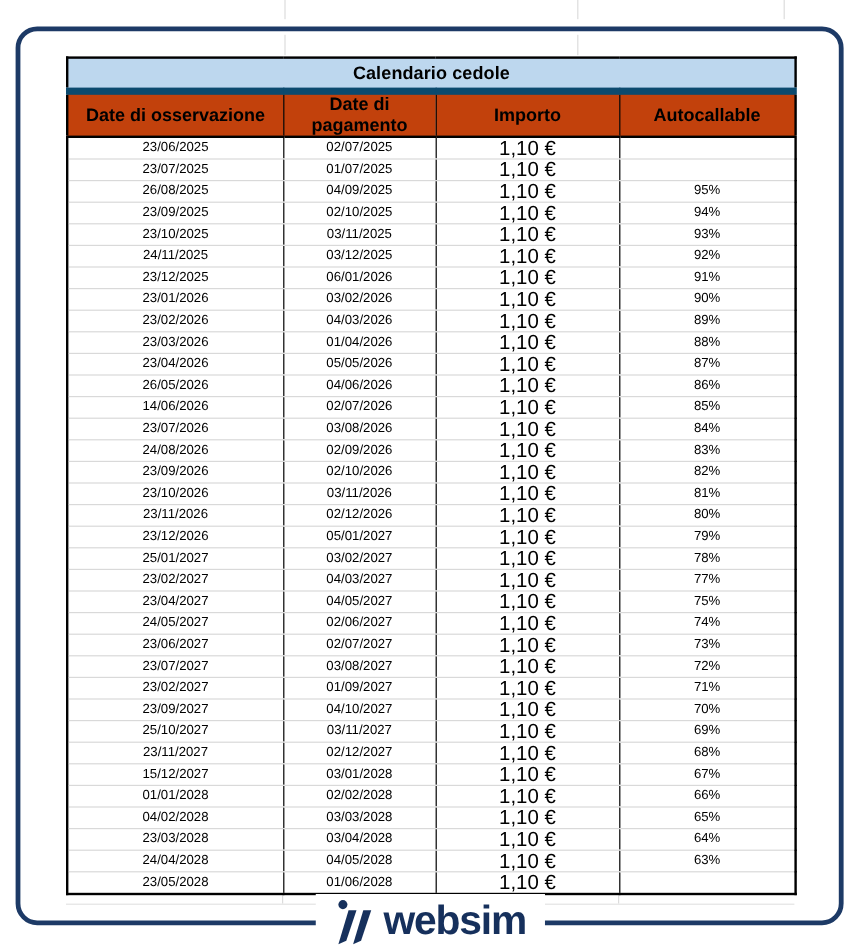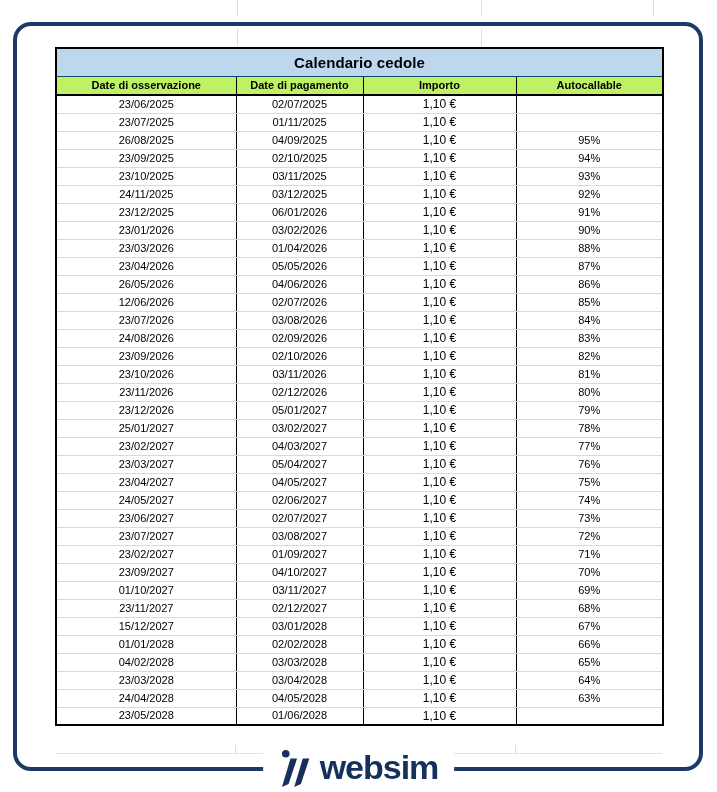--- a/index.html
+++ b/index.html
@@ -18,34 +18,34 @@
 
   
   table.cal { position:absolute; left:55px; top:47px; width:607px;
               border-collapse:collapse; table-layout:fixed;
               border:2px solid #000; }
   col.c0 { width:180px; } col.c1 { width:127px; }
   col.c2 { width:153px; } col.c3 { width:147px; }
 
   th.title-cell { height:28px; background:#bdd7ee; color:#000; font-size:15px;
                   font-weight:bold; text-align:center; vertical-align:middle;
-                  border-bottom:1px solid #0c4a6e; letter-spacing:0.1px; }
-  tr.head-row th { height:19px; font-size:11px; font-weight:bold; color:#000;
+                  border-bottom:6px solid #0c4a6e; letter-spacing:0.1px; }
+  tr.head-row th { height:19px; font-size:15px; font-weight:bold; color:#000;
                    text-align:center; vertical-align:middle;
                    border-bottom:2px solid #000; border-left:1px solid #000;
-                   background:#bef264; }
+                   background:#c2410c; }
   tr.head-row th:first-child { border-left:none; }
 
   tbody td { height:18px; font-size:11px; color:#000; text-align:center;
              vertical-align:middle; border-left:1px solid #000;
              border-bottom:1px solid #d9d9d9; padding:0; line-height:1;
              overflow:hidden; white-space:nowrap; }
   tbody td:first-child { border-left:none; }
   tbody tr:last-child td { border-bottom:none; }
-  tbody td.c2 { font-size:12px; }
+  tbody td.c2 { font-size:17px; }
 
   
   .logo-wrap { position:absolute; left:50%; top:745px; transform:translateX(-50%);
                height:46px; display:flex; align-items:center; gap:7px;
                background:#ffffff; padding:0 16px; }
   .logo-mark { display:block; }
   .logo-text { font-size:34px; font-weight:bold; letter-spacing:-1px;
                position:relative; top:-1px;text-align:center; }
 </style>
 </head>
@@ -85,21 +85,21 @@
     </thead>
     <tbody>
         <tr>
           <td class="c0">23/06/2025</td>
           <td class="c1">02/07/2025</td>
           <td class="c2">1,10 €</td>
           <td class="c3"></td>
         </tr>
         <tr>
           <td class="c0">23/07/2025</td>
-          <td class="c1">01/11/2025</td>
+          <td class="c1">01/07/2025</td>
           <td class="c2">1,10 €</td>
           <td class="c3"></td>
         </tr>
         <tr>
           <td class="c0">26/08/2025</td>
           <td class="c1">04/09/2025</td>
           <td class="c2">1,10 €</td>
           <td class="c3">95%</td>
         </tr>
         <tr>
@@ -126,39 +126,45 @@
           <td class="c2">1,10 €</td>
           <td class="c3">91%</td>
         </tr>
         <tr>
           <td class="c0">23/01/2026</td>
           <td class="c1">03/02/2026</td>
           <td class="c2">1,10 €</td>
           <td class="c3">90%</td>
         </tr>
         <tr>
+          <td class="c0">23/02/2026</td>
+          <td class="c1">04/03/2026</td>
+          <td class="c2">1,10 €</td>
+          <td class="c3">89%</td>
+        </tr>
+        <tr>
           <td class="c0">23/03/2026</td>
           <td class="c1">01/04/2026</td>
           <td class="c2">1,10 €</td>
           <td class="c3">88%</td>
         </tr>
         <tr>
           <td class="c0">23/04/2026</td>
           <td class="c1">05/05/2026</td>
           <td class="c2">1,10 €</td>
           <td class="c3">87%</td>
         </tr>
         <tr>
           <td class="c0">26/05/2026</td>
           <td class="c1">04/06/2026</td>
           <td class="c2">1,10 €</td>
           <td class="c3">86%</td>
         </tr>
         <tr>
-          <td class="c0">12/06/2026</td>
+          <td class="c0">14/06/2026</td>
           <td class="c1">02/07/2026</td>
           <td class="c2">1,10 €</td>
           <td class="c3">85%</td>
         </tr>
         <tr>
           <td class="c0">23/07/2026</td>
           <td class="c1">03/08/2026</td>
           <td class="c2">1,10 €</td>
           <td class="c3">84%</td>
         </tr>
@@ -198,26 +204,20 @@
           <td class="c2">1,10 €</td>
           <td class="c3">78%</td>
         </tr>
         <tr>
           <td class="c0">23/02/2027</td>
           <td class="c1">04/03/2027</td>
           <td class="c2">1,10 €</td>
           <td class="c3">77%</td>
         </tr>
         <tr>
-          <td class="c0">23/03/2027</td>
-          <td class="c1">05/04/2027</td>
-          <td class="c2">1,10 €</td>
-          <td class="c3">76%</td>
-        </tr>
-        <tr>
           <td class="c0">23/04/2027</td>
           <td class="c1">04/05/2027</td>
           <td class="c2">1,10 €</td>
           <td class="c3">75%</td>
         </tr>
         <tr>
           <td class="c0">24/05/2027</td>
           <td class="c1">02/06/2027</td>
           <td class="c2">1,10 €</td>
           <td class="c3">74%</td>
@@ -240,21 +240,21 @@
           <td class="c2">1,10 €</td>
           <td class="c3">71%</td>
         </tr>
         <tr>
           <td class="c0">23/09/2027</td>
           <td class="c1">04/10/2027</td>
           <td class="c2">1,10 €</td>
           <td class="c3">70%</td>
         </tr>
         <tr>
-          <td class="c0">01/10/2027</td>
+          <td class="c0">25/10/2027</td>
           <td class="c1">03/11/2027</td>
           <td class="c2">1,10 €</td>
           <td class="c3">69%</td>
         </tr>
         <tr>
           <td class="c0">23/11/2027</td>
           <td class="c1">02/12/2027</td>
           <td class="c2">1,10 €</td>
           <td class="c3">68%</td>
         </tr>

